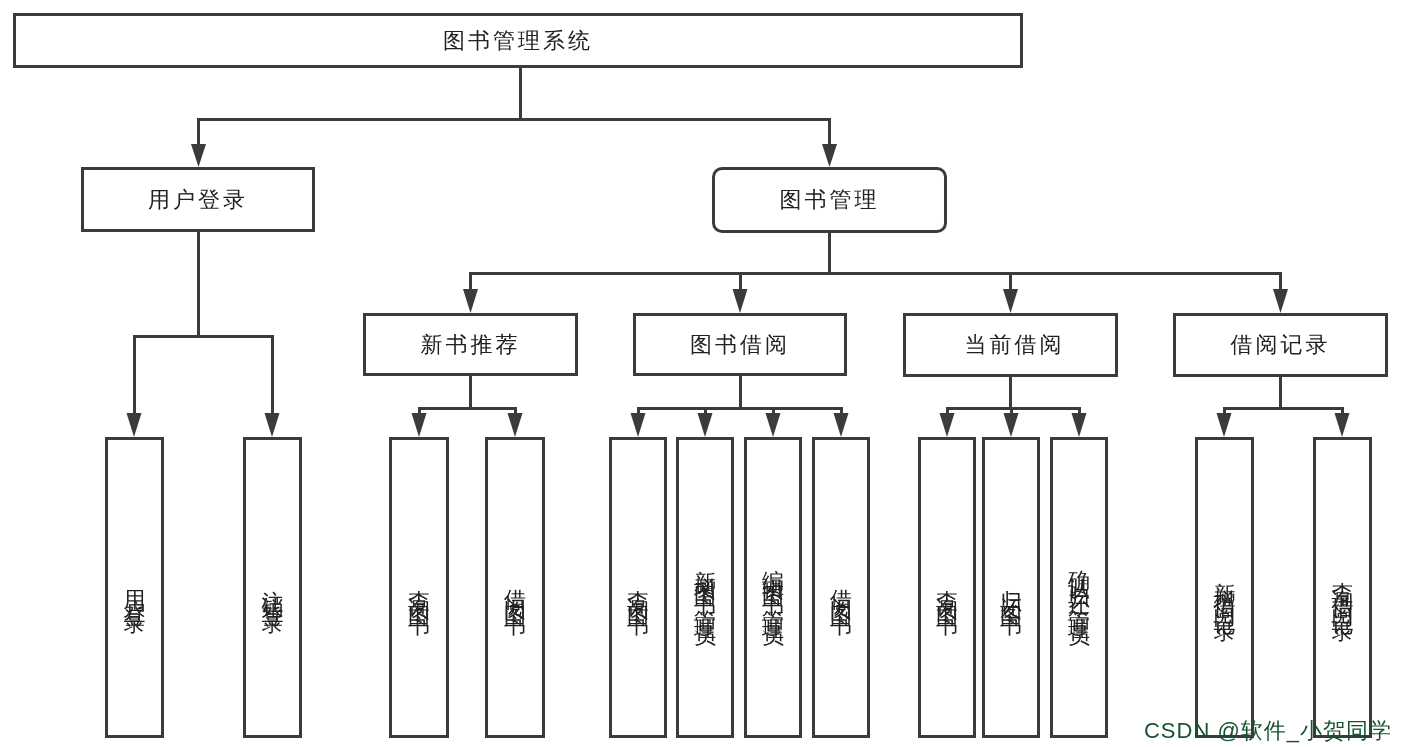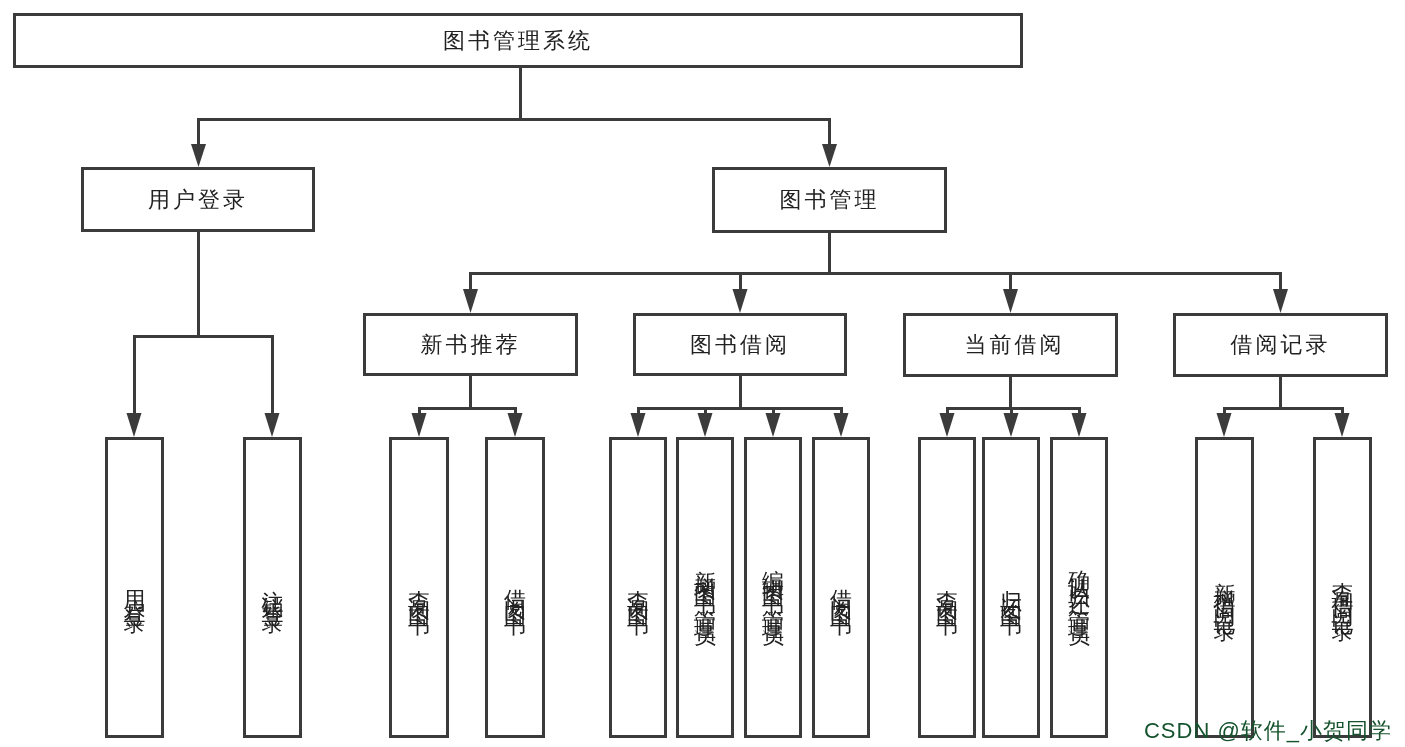--- a/index.html
+++ b/index.html
@@ -107,21 +107,21 @@
     <line x1="1224" y1="408.5" x2="1342" y2="408.5"></line>
     <line x1="1224" y1="407" x2="1224" y2="415"></line>
     <polygon points="1216.5,413 1231.5,413 1224,437" shape-rendering="auto"></polygon>
     <line x1="1342" y1="407" x2="1342" y2="415"></line>
     <polygon points="1334.5,413 1349.5,413 1342,437" shape-rendering="auto"></polygon>
   </svg>
 
   <div class="node hnode" style="left:13px; top:13px; width:1010px; height:55px;">图书管理系统</div>
 
   <div class="node hnode" style="left:81px; top:167px; width:234px; height:65px;">用户登录</div>
-  <div class="node hnode" style="left:712px; top:167px; width:235px; height:66px;">图书管理</div>
+  <div class="node hnode" style="left:712px; top:167px; width:235px; height:66px;border-radius:10px;">图书管理</div>
 
   <div class="node hnode" style="left:633px; top:313px; width:214px; height:63px;">图书借阅</div>
   <div class="node hnode" style="left:363px; top:313px; width:215px; height:63px;">新书推荐</div>
   <div class="node hnode" style="left:903px; top:313px; width:215px; height:64px;padding-left:8px;">当前借阅</div>
   <div class="node hnode" style="left:1173px; top:313px; width:215px; height:64px;">借阅记录</div>
 
   <div class="node vnode" style="left:105px; top:437px; width:59px; height:301px;">用户登录</div>
   <div class="node vnode" style="left:243px; top:437px; width:59px; height:301px;">注销登录</div>
 
   <div class="node vnode" style="left:389px; top:437px; width:60px; height:301px;">查询图书</div>

